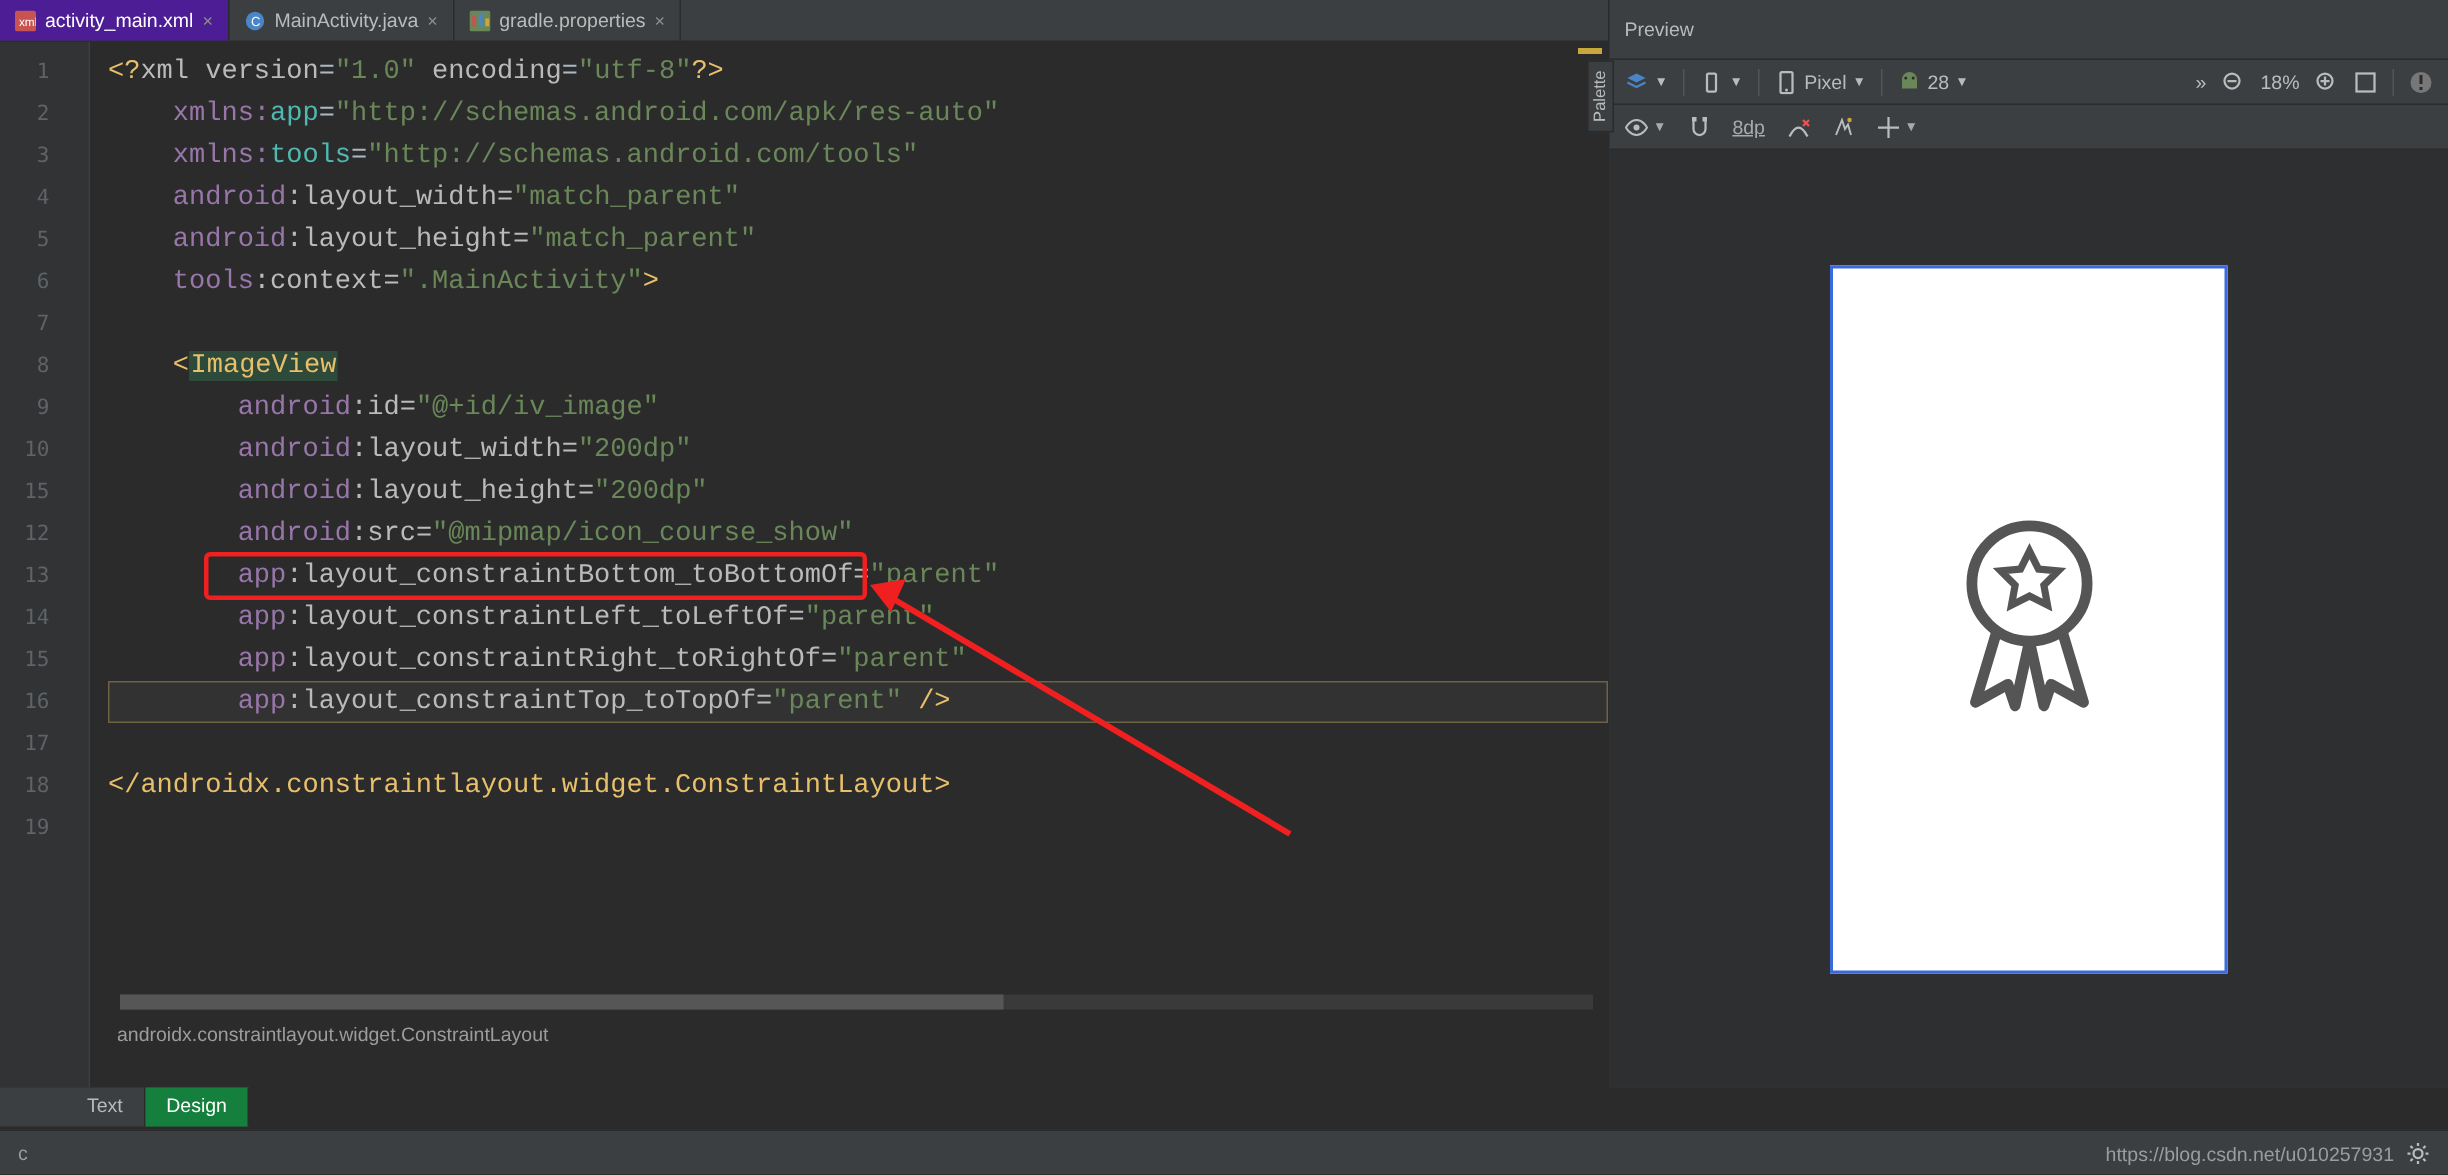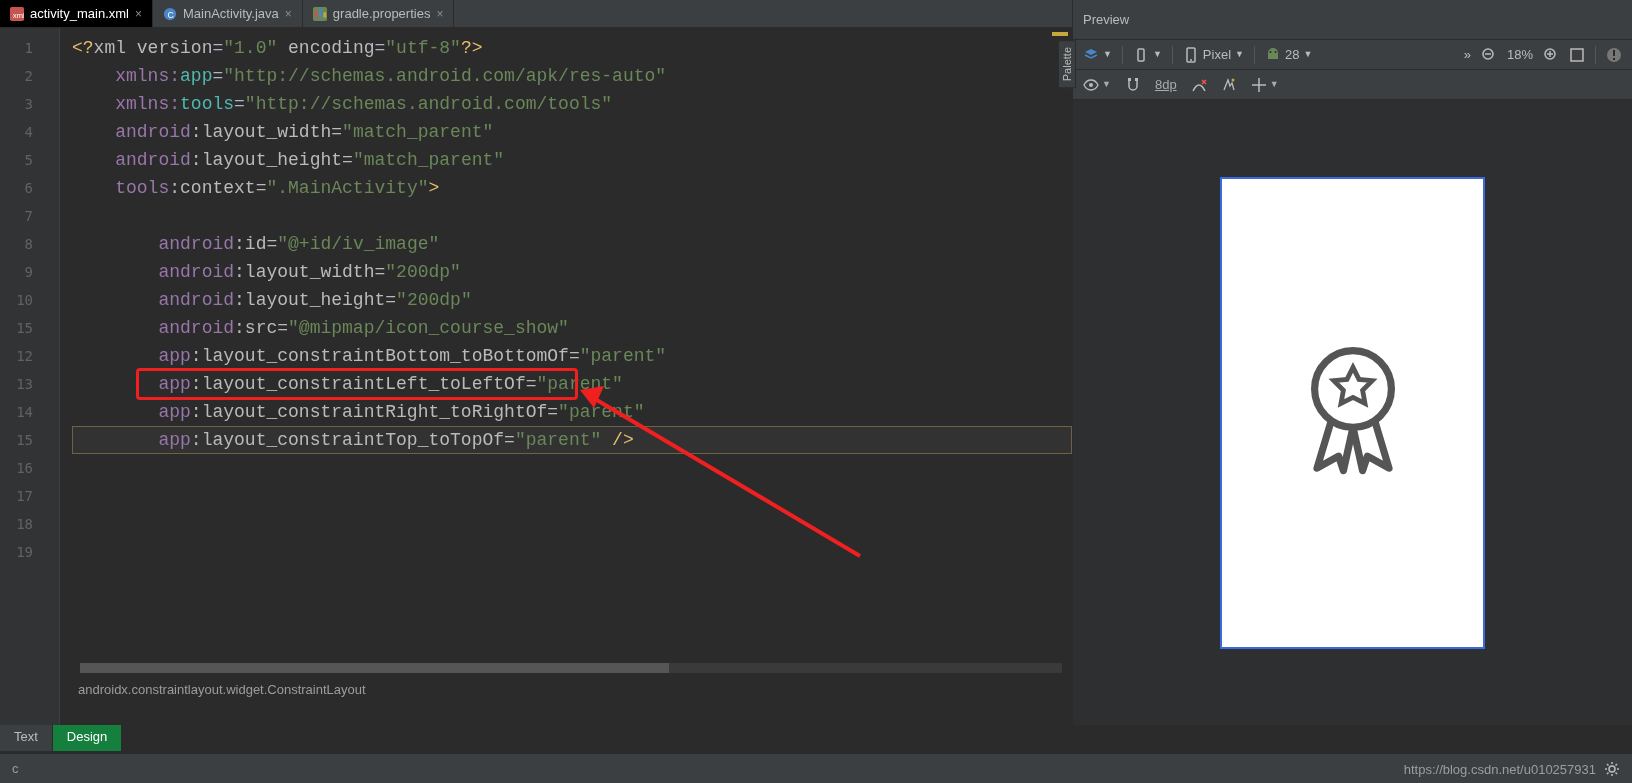--- a/index.html
+++ b/index.html
@@ -14,21 +14,21 @@
 
 .tabbar {
   height: 28px; display: flex; align-items: stretch;
   background: #3c3f41; border-bottom: 1px solid #2b2b2b;
 }
 .tab {
   display: flex; align-items: center; gap: 6px;
   padding: 0 10px; border-right: 1px solid #2b2b2b;
   color: #bbb; cursor: pointer;
 }
-.tab.active { background: #000000; color: #fff; }
+.tab.active { background: #4c1d95; color: #fff; }
 .tab .close { color: #8c8c8c; font-size: 12px; }
 .tab svg { width: 14px; height: 14px; }
 
 .main { display: flex; height: calc(100% - 28px - 58px); }
 .gutter {
   width: 60px; background: #313335;
   font-family: Consolas, monospace; font-size: 14px;
   color: #606366; text-align: right; padding-top: 6px;
   border-right: 1px solid #3c3f41;
   position: relative;
@@ -177,29 +177,31 @@
   </div>
 
   <div class="editor">
     <div class="line"><span class="c-tag">&lt;?</span><span class="c-attr">xml version</span><span class="c-punct">=</span><span class="c-string">"1.0"</span><span class="c-attr"> encoding</span><span class="c-punct">=</span><span class="c-string">"utf-8"</span><span class="c-tag">?&gt;</span></div>
     <div class="line"><span>    </span><span class="c-ns">xmlns:</span><span class="c-teal">app</span><span class="c-punct">=</span><span class="c-string">"http://schemas.android.com/apk/res-auto"</span></div>
     <div class="line"><span>    </span><span class="c-ns">xmlns:</span><span class="c-teal">tools</span><span class="c-punct">=</span><span class="c-string">"http://schemas.android.com/tools"</span></div>
     <div class="line"><span>    </span><span class="c-ns">android</span><span class="c-attr">:layout_width=</span><span class="c-string">"match_parent"</span></div>
     <div class="line"><span>    </span><span class="c-ns">android</span><span class="c-attr">:layout_height=</span><span class="c-string">"match_parent"</span></div>
     <div class="line"><span>    </span><span class="c-ns">tools</span><span class="c-attr">:context=</span><span class="c-string">".MainActivity"</span><span class="c-tag">&gt;</span></div>
     <div class="line"></div>
+    <div class="line"><span class="c-tag">    &lt;</span><span class="c-tag hl-imgview">ImageView</span></div>
     <div class="line"><span>        </span><span class="c-ns">android</span><span class="c-attr">:id=</span><span class="c-string">"@+id/iv_image"</span></div>
     <div class="line"><span>        </span><span class="c-ns">android</span><span class="c-attr">:layout_width=</span><span class="c-string">"200dp"</span></div>
     <div class="line"><span>        </span><span class="c-ns">android</span><span class="c-attr">:layout_height=</span><span class="c-string">"200dp"</span></div>
     <div class="line"><span>        </span><span class="c-ns">android</span><span class="c-attr">:src=</span><span class="c-string">"@mipmap/icon_course_show"</span></div>
     <div class="line"><span>        </span><span class="c-ns">app</span><span class="c-attr">:layout_constraintBottom_toBottomOf=</span><span class="c-string">"parent"</span></div>
     <div class="line"><span>        </span><span class="c-ns">app</span><span class="c-attr">:layout_constraintLeft_toLeftOf=</span><span class="c-string">"parent"</span></div>
     <div class="line"><span>        </span><span class="c-ns">app</span><span class="c-attr">:layout_constraintRight_toRightOf=</span><span class="c-string">"parent"</span></div>
     <div class="line hl-line17"><span>        </span><span class="c-ns">app</span><span class="c-attr">:layout_constraintTop_toTopOf=</span><span class="c-string">"parent"</span><span class="c-tag"> /&gt;</span></div>
     <div class="line"></div>
+    <div class="line"><span class="c-tag">&lt;/</span><span class="c-tag">androidx.constraintlayout.widget.ConstraintLayout</span><span class="c-tag">&gt;</span></div>
 
     <div class="redbox" style="left:76px; top:340px; width:442px; height:32px;"></div>
     <svg class="redarrow" style="left:520px; top:358px; width:300px; height:180px;" viewBox="0 0 300 180">
       <line x1="10" y1="10" x2="280" y2="170" stroke="#f02020" stroke-width="4"></line>
       <polygon points="0,4 24,0 14,22" fill="#f02020"></polygon>
     </svg>
   </div>
 
   <div class="rightpanel" style="margin-top:-28px;">
     <div class="rp-title">
@@ -332,21 +334,21 @@
 <div class="minimarks">
   <div class="mk"></div>
 </div>
 
 <div class="crumb-inner" style="position:absolute; bottom:86px; left:78px;">androidx.constraintlayout.widget.ConstraintLayout</div>
 
 <div class="scrollbar-h" style="bottom:110px;">
   <div class="thumb"></div>
 </div>
 
-<div class="bottom-tabs" style="bottom:32px;">
+<div class="bottom-tabs" style="bottom:32px;padding-left:44px;">
   <div class="btab">Text</div>
   <div class="btab active">Design</div>
 </div>
 
 <div class="status">
   <span>c</span>
   <div style="display:flex;align-items:flex-end;gap:8px;">
     <span>https://blog.csdn.net/u010257931</span>
     <svg viewBox="0 0 16 16">
         <circle cx="8" cy="8" r="3" fill="none" stroke="#bbb" stroke-width="1.5"></circle>

